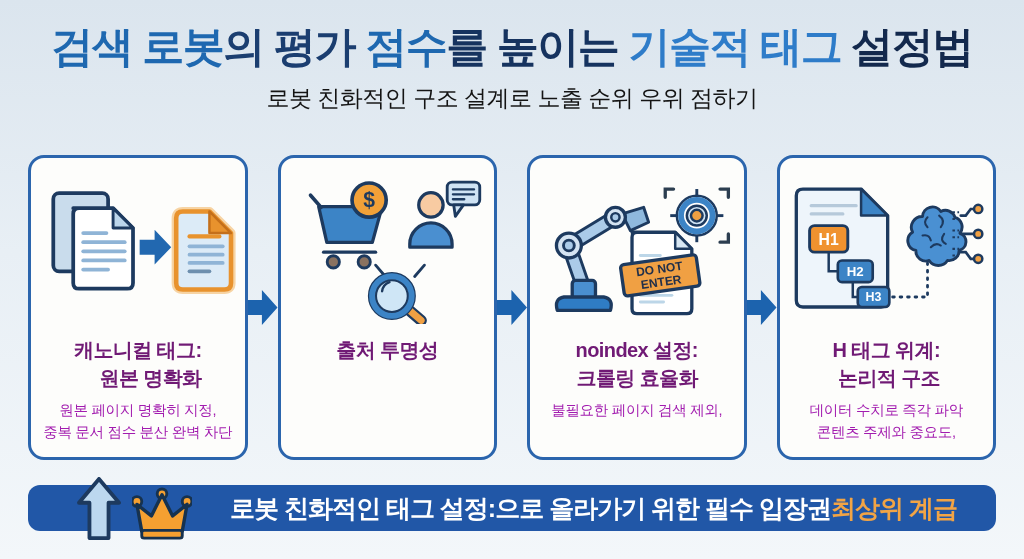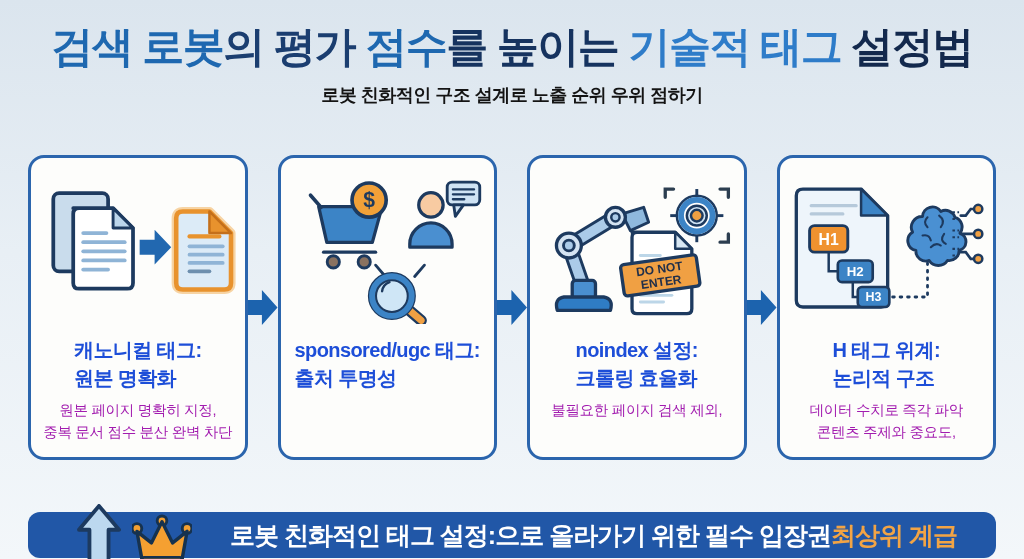--- a/index.html
+++ b/index.html
@@ -4,35 +4,35 @@
 <style>
   * { box-sizing: border-box; }
   body { margin:0; background:#cfd8e0; }
   .page {
     position:relative; width:1024px; height:559px; overflow:hidden;
     background:linear-gradient(180deg,#dbe5ee 0%,#e8eff5 45%,#f3f7fa 100%);
     font-family:"Liberation Sans","DejaVu Sans",sans-serif;
   }
   .header { text-align:center; padding-top:24px; }
   .title { font-size:42px; font-weight:800; letter-spacing:-1.5px; line-height:1.1; white-space:nowrap; }
-  .subtitle { margin-top:13px; font-size:18px; font-weight:700; color:#141414; letter-spacing:-0.5px; }
+  .subtitle { margin-top:13px; font-size:23px; font-weight:400; color:#141414; letter-spacing:-0.5px; }
 
   .cards { position:absolute; left:28px; top:155px; width:968px; height:305px; display:flex; align-items:stretch; }
   .card {
     flex:1 1 0; background:#fdfdfb; border:3px solid #2b65ad; border-radius:16px;
     display:flex; flex-direction:column; align-items:center; padding:14px 4px 0;
   }
   .arrow-cell { flex:0 0 30px; display:flex; align-items:center; justify-content:center; }
   .block-arrow { width:30px; height:38px; background:#1c63ae;
     clip-path:polygon(0 30%,48% 30%,48% 4%,100% 50%,48% 96%,48% 70%,0 70%); }
   .icon-wrap { height:156px; display:flex; align-items:center; justify-content:center; }
-  .card-title { margin-top:9px; font-size:20px; font-weight:800; color:#1d4ed8; line-height:1.38; text-align:left; letter-spacing:-0.6px; white-space:nowrap; }
+  .card-title { margin-top:9px; font-size:20px; font-weight:800; color:#701a75; line-height:1.38; text-align:right; letter-spacing:-0.6px; white-space:nowrap; }
   .card-desc { margin-top:8px; font-size:14.5px; font-weight:500; color:#a21caf; line-height:1.5; text-align:center; letter-spacing:-0.3px; white-space:nowrap; }
 
-  .footer { position:absolute; left:28px; top:512px; width:968px; height:46px; background:#2157a7; border-radius:12px; }
+  .footer { position:absolute; left:28px; top:485px; width:968px; height:46px; background:#2157a7; border-radius:12px; }
   .footer-arrow { position:absolute; left:49px; top:-8px; }
   .footer-crown { position:absolute; left:104px; top:2px; }
   .footer-text { position:absolute; left:175px; right:12px; top:0; height:46px; display:flex; align-items:center; justify-content:center; font-size:25px; font-weight:800; letter-spacing:-1px; white-space:nowrap; }
   svg text { font-family:"Liberation Sans","DejaVu Sans",sans-serif; }
 </style>
 </head>
 <body>
 
 <div class="page">
 
@@ -106,21 +106,20 @@
           <line x1="164" y1="108" x2="152" y2="122" stroke="#1d3a5f" stroke-width="3.5" stroke-linecap="round"></line>
           <line x1="146" y1="164" x2="160" y2="176" stroke="#1d3a5f" stroke-width="14" stroke-linecap="round"></line>
           <line x1="146" y1="164" x2="160" y2="176" stroke="#f0a043" stroke-width="8.5" stroke-linecap="round"></line>
           <circle cx="124" cy="146" r="28" fill="#cfe6f6" stroke="#1d3a5f" stroke-width="3"></circle>
           <circle cx="124" cy="146" r="24" fill="none" stroke="#3c84c6" stroke-width="8"></circle>
           <circle cx="124" cy="146" r="19.5" fill="none" stroke="#1d3a5f" stroke-width="2.5"></circle>
           <path d="M112,140 a14,14 0 0 1 9,-11" stroke="#1d3a5f" stroke-width="3" fill="none" stroke-linecap="round"></path>
         </svg>
       </div>
       <div class="card-title">
-        <div>sponsored/ugc 태그:</div>
         <div>출처 투명성</div>
       </div>
     </div>
 
     <div class="arrow-cell">
         <div class="block-arrow"></div>
       </div>
 
     <div class="card">
       <div class="icon-wrap">

